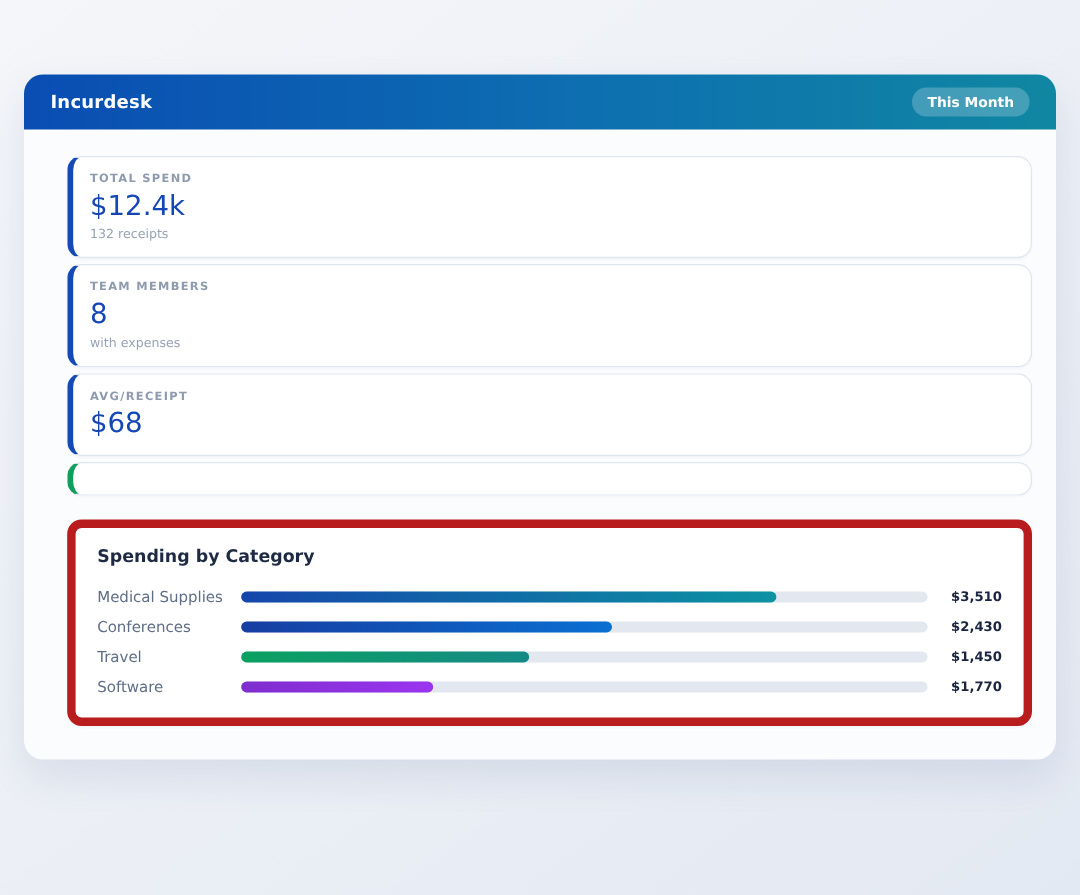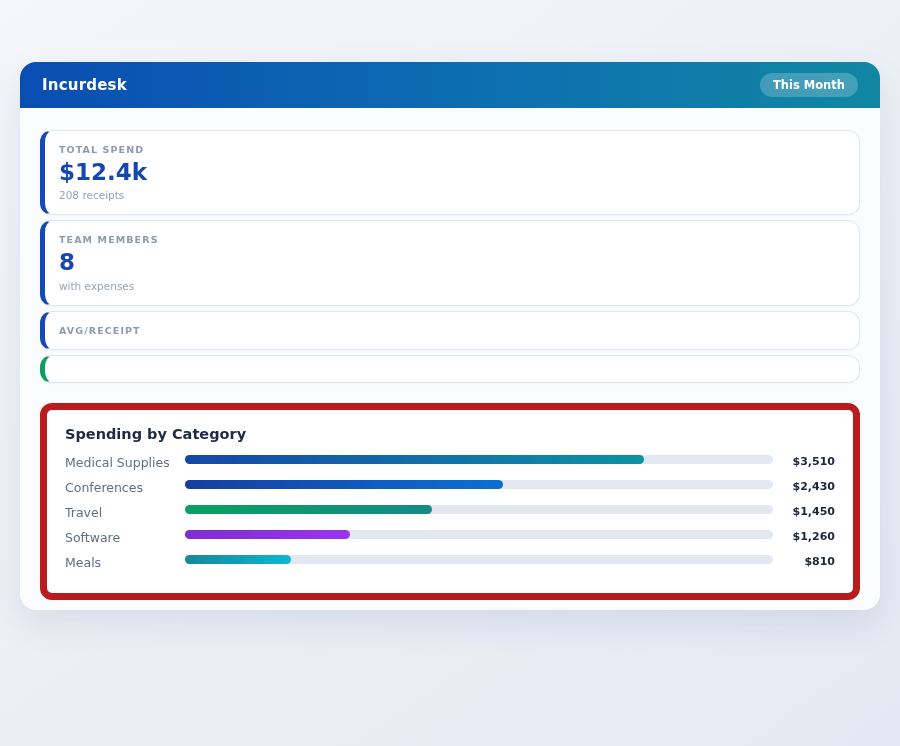--- a/index.html
+++ b/index.html
@@ -37,41 +37,42 @@
     color: #ffffff;
     font-size: 11.5px;
     font-weight: bold;
     padding: 5px 13px;
     border-radius: 999px;
     border: none;
     cursor: pointer;
     font-family: inherit;
   }
   .content {
-    padding: 22px 20px 10px 20px;
+    padding: 22px 20px 28px 20px;
+    margin-left: 16px;
   }
   .stat-card {
     background: #ffffff;
     border: 1px solid #e0e6f0;
     border-left: 5px solid #1549b5;
     border-radius: 12px;
     padding: 13px 18px 13px 14px;
     margin-bottom: 5px;
     box-shadow: 0 1px 2px rgba(16,42,94,0.04);
   }
   .stat-label {
     font-size: 9.5px;
     font-weight: bold;
     letter-spacing: 1.1px;
     color: #8e9aae;
     text-transform: uppercase;
   }
   .stat-value {
     font-size: 23px;
-    font-weight: bold;
+    font-weight: normal;
     color: #1447b4;
     margin-top: 5px;
     line-height: 1.1;
   }
   .stat-sub {
     font-size: 10.5px;
     color: #97a3b4;
     margin-top: 4px;
   }
   .cat-card {
@@ -83,20 +84,21 @@
     box-shadow: 0 1px 2px rgba(16,42,94,0.04);
   }
   .cat-title {
     font-size: 14.5px;
     font-weight: bold;
     color: #1e2a44;
     margin-bottom: 13px;
   }
   .cat-row {
     display: flex;
+    align-items: center;
     height: 25px;
   }
   .cat-label {
     width: 120px;
     flex: 0 0 120px;
     font-size: 12.5px;
     color: #5f6e86;
   }
   .bar-track {
     flex: 1;
@@ -125,29 +127,30 @@
   <div class="app-header">
     <div class="app-title">Incurdesk</div>
     <button class="badge">This Month</button>
   </div>
   <div class="content">
 
     <div>
         <div class="stat-card" style="border-left-color: rgb(21, 73, 181);">
     <div class="stat-label">TOTAL SPEND</div>
     <div class="stat-value" style="color: rgb(20, 71, 180);">$12.4k</div>
-    <div class="stat-sub">208 receipts</div>
+    <div class="stat-sub">132 receipts</div>
   </div>
         <div class="stat-card" style="border-left-color: rgb(21, 73, 181);">
     <div class="stat-label">TEAM MEMBERS</div>
     <div class="stat-value" style="color: rgb(20, 71, 180);">8</div>
     <div class="stat-sub">with expenses</div>
   </div>
         <div class="stat-card" style="border-left-color: rgb(21, 73, 181);">
     <div class="stat-label">AVG/RECEIPT</div>
+    <div class="stat-value" style="color: rgb(20, 71, 180);">$68</div>
 
   </div>
         <div class="stat-card" style="border-left-color: rgb(15, 158, 94);">
 
   </div>
       </div>
 
     <div class="cat-card">
       <div class="cat-title">Spending by Category</div>
       <div>
@@ -170,26 +173,19 @@
     <div class="bar-track">
       <div class="bar-fill" style="width: 42%; background: linear-gradient(90deg, rgb(11, 161, 97), rgb(21, 138, 134));"></div>
     </div>
     <div class="cat-value">$1,450</div>
   </div>
           <div class="cat-row">
     <div class="cat-label">Software</div>
     <div class="bar-track">
       <div class="bar-fill" style="width: 28%; background: linear-gradient(90deg, rgb(127, 45, 206), rgb(154, 53, 240));"></div>
     </div>
-    <div class="cat-value">$1,260</div>
-  </div>
-          <div class="cat-row">
-    <div class="cat-label">Meals</div>
-    <div class="bar-track">
-      <div class="bar-fill" style="width: 18%; background: linear-gradient(90deg, rgb(23, 135, 156), rgb(9, 184, 212));"></div>
-    </div>
-    <div class="cat-value">$810</div>
+    <div class="cat-value">$1,770</div>
   </div>
         </div>
     </div>
 
   </div>
 </div>
 
 </body></html>

